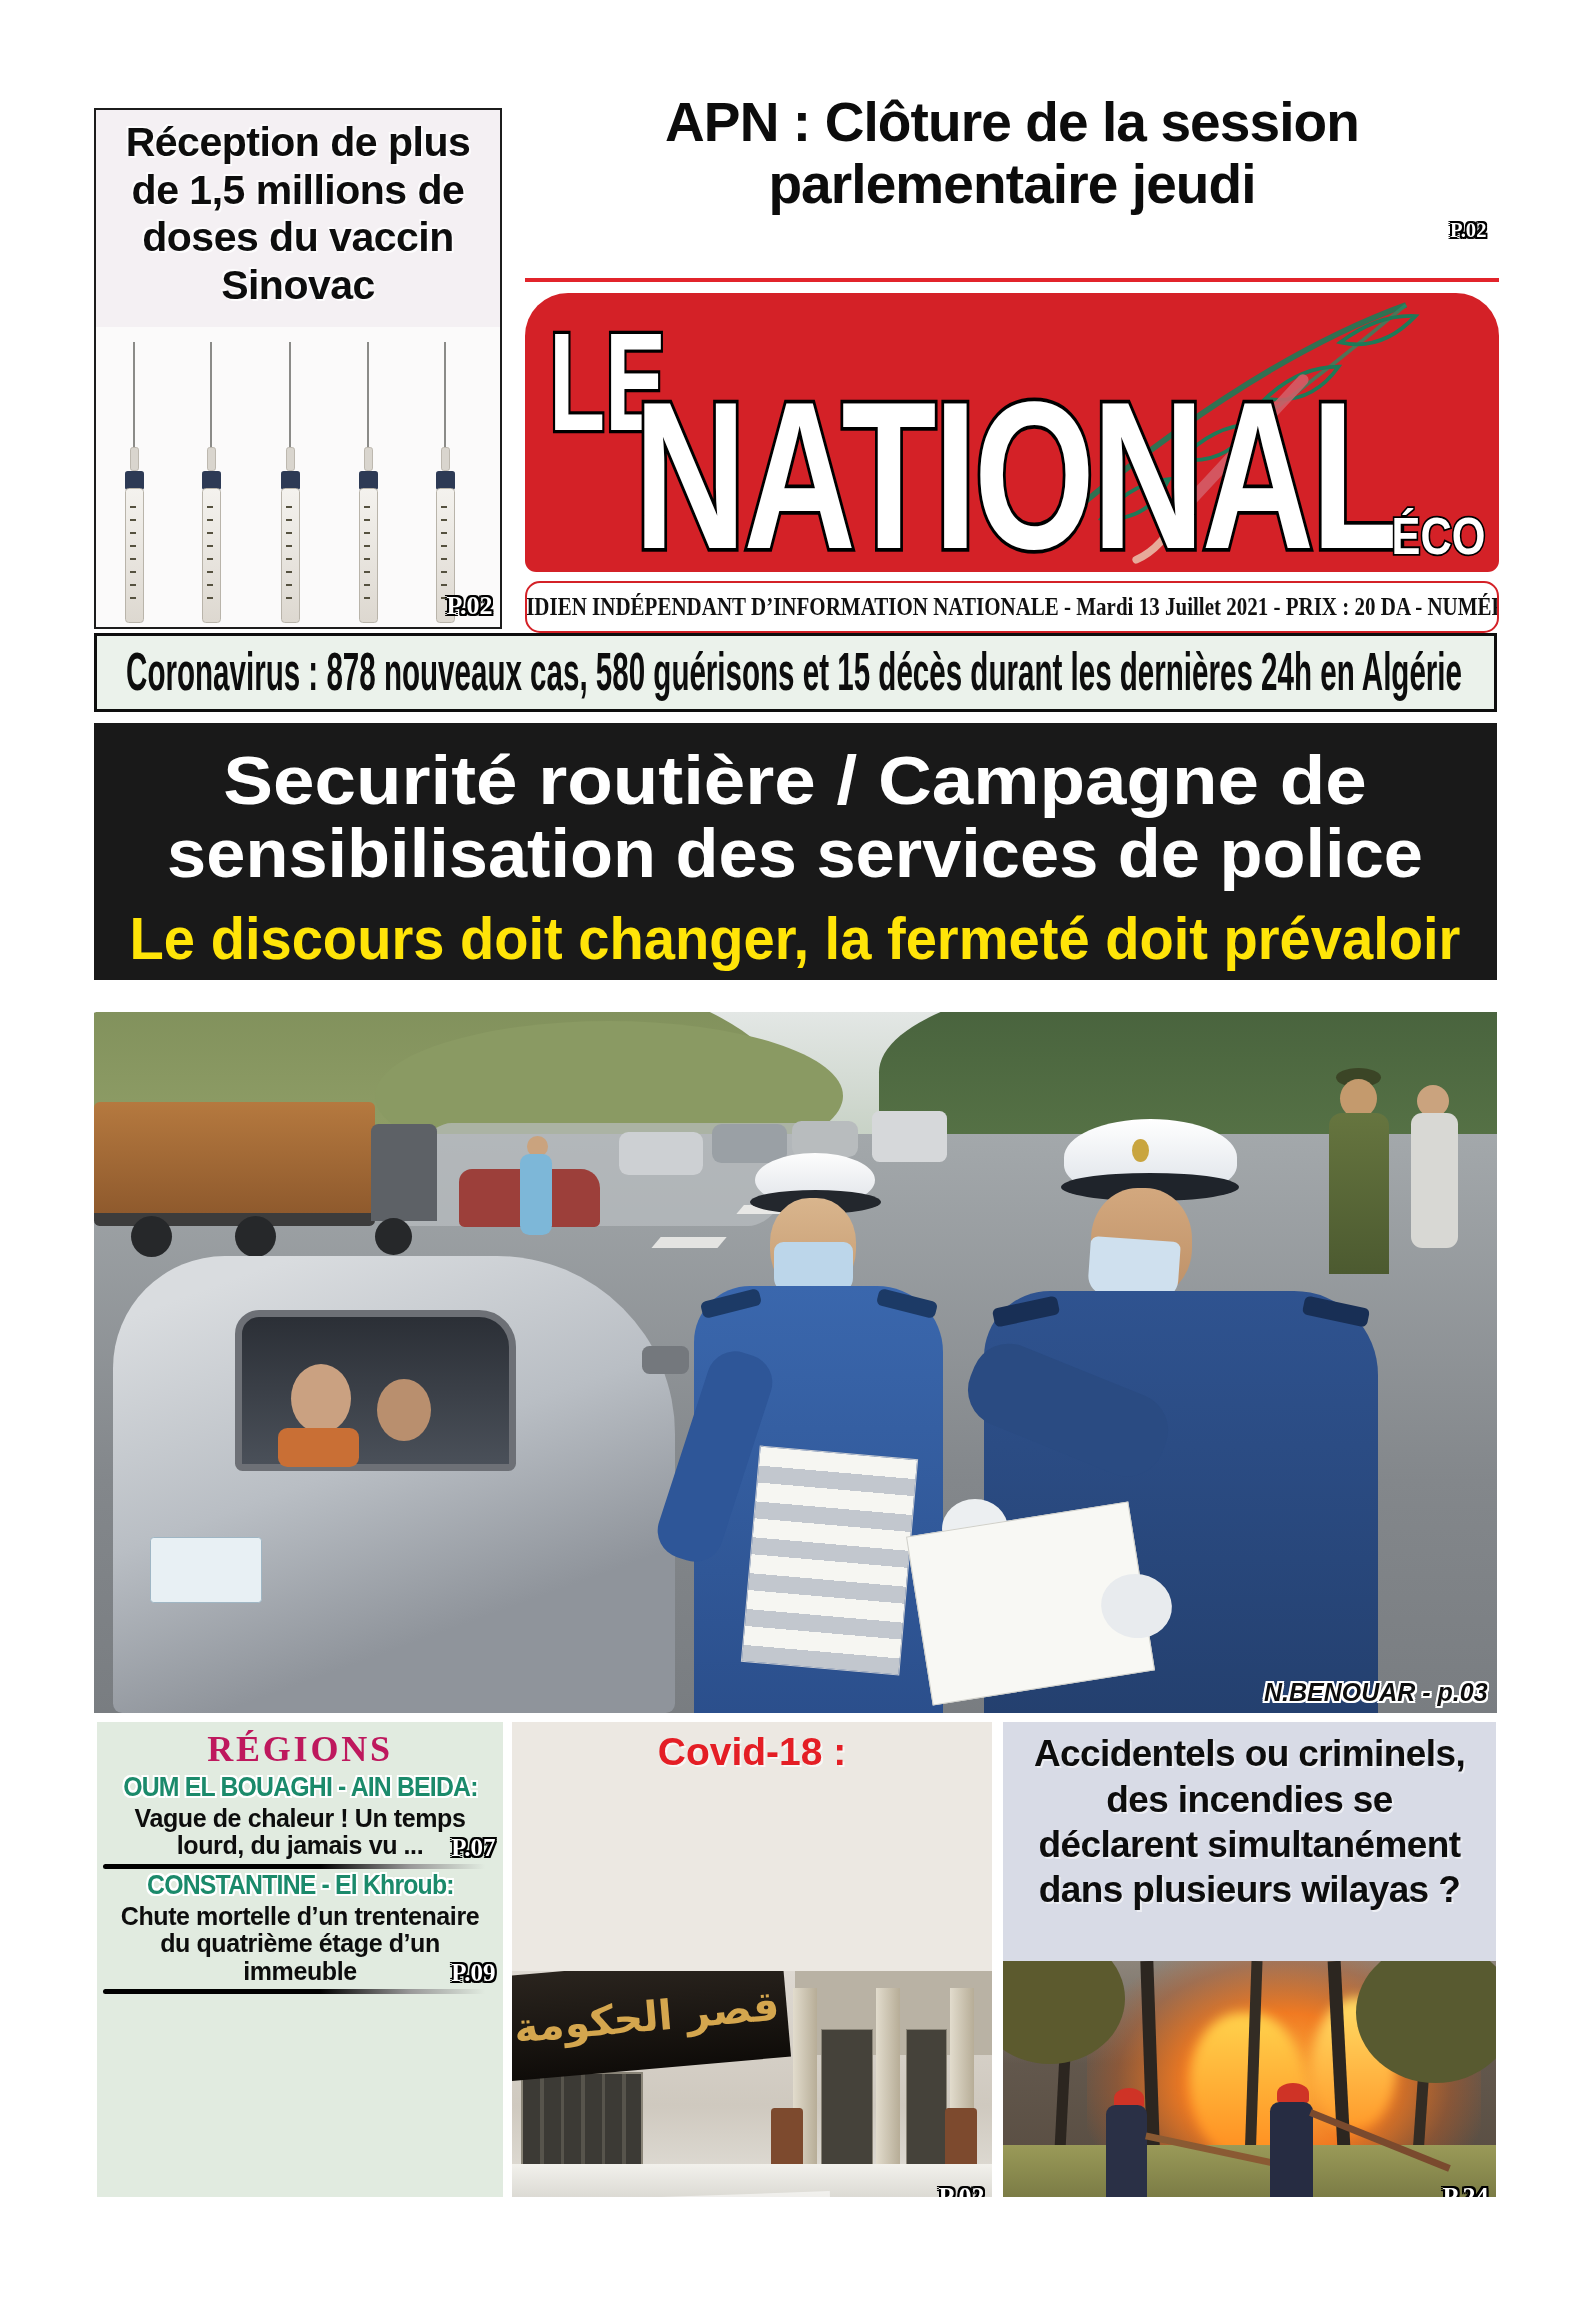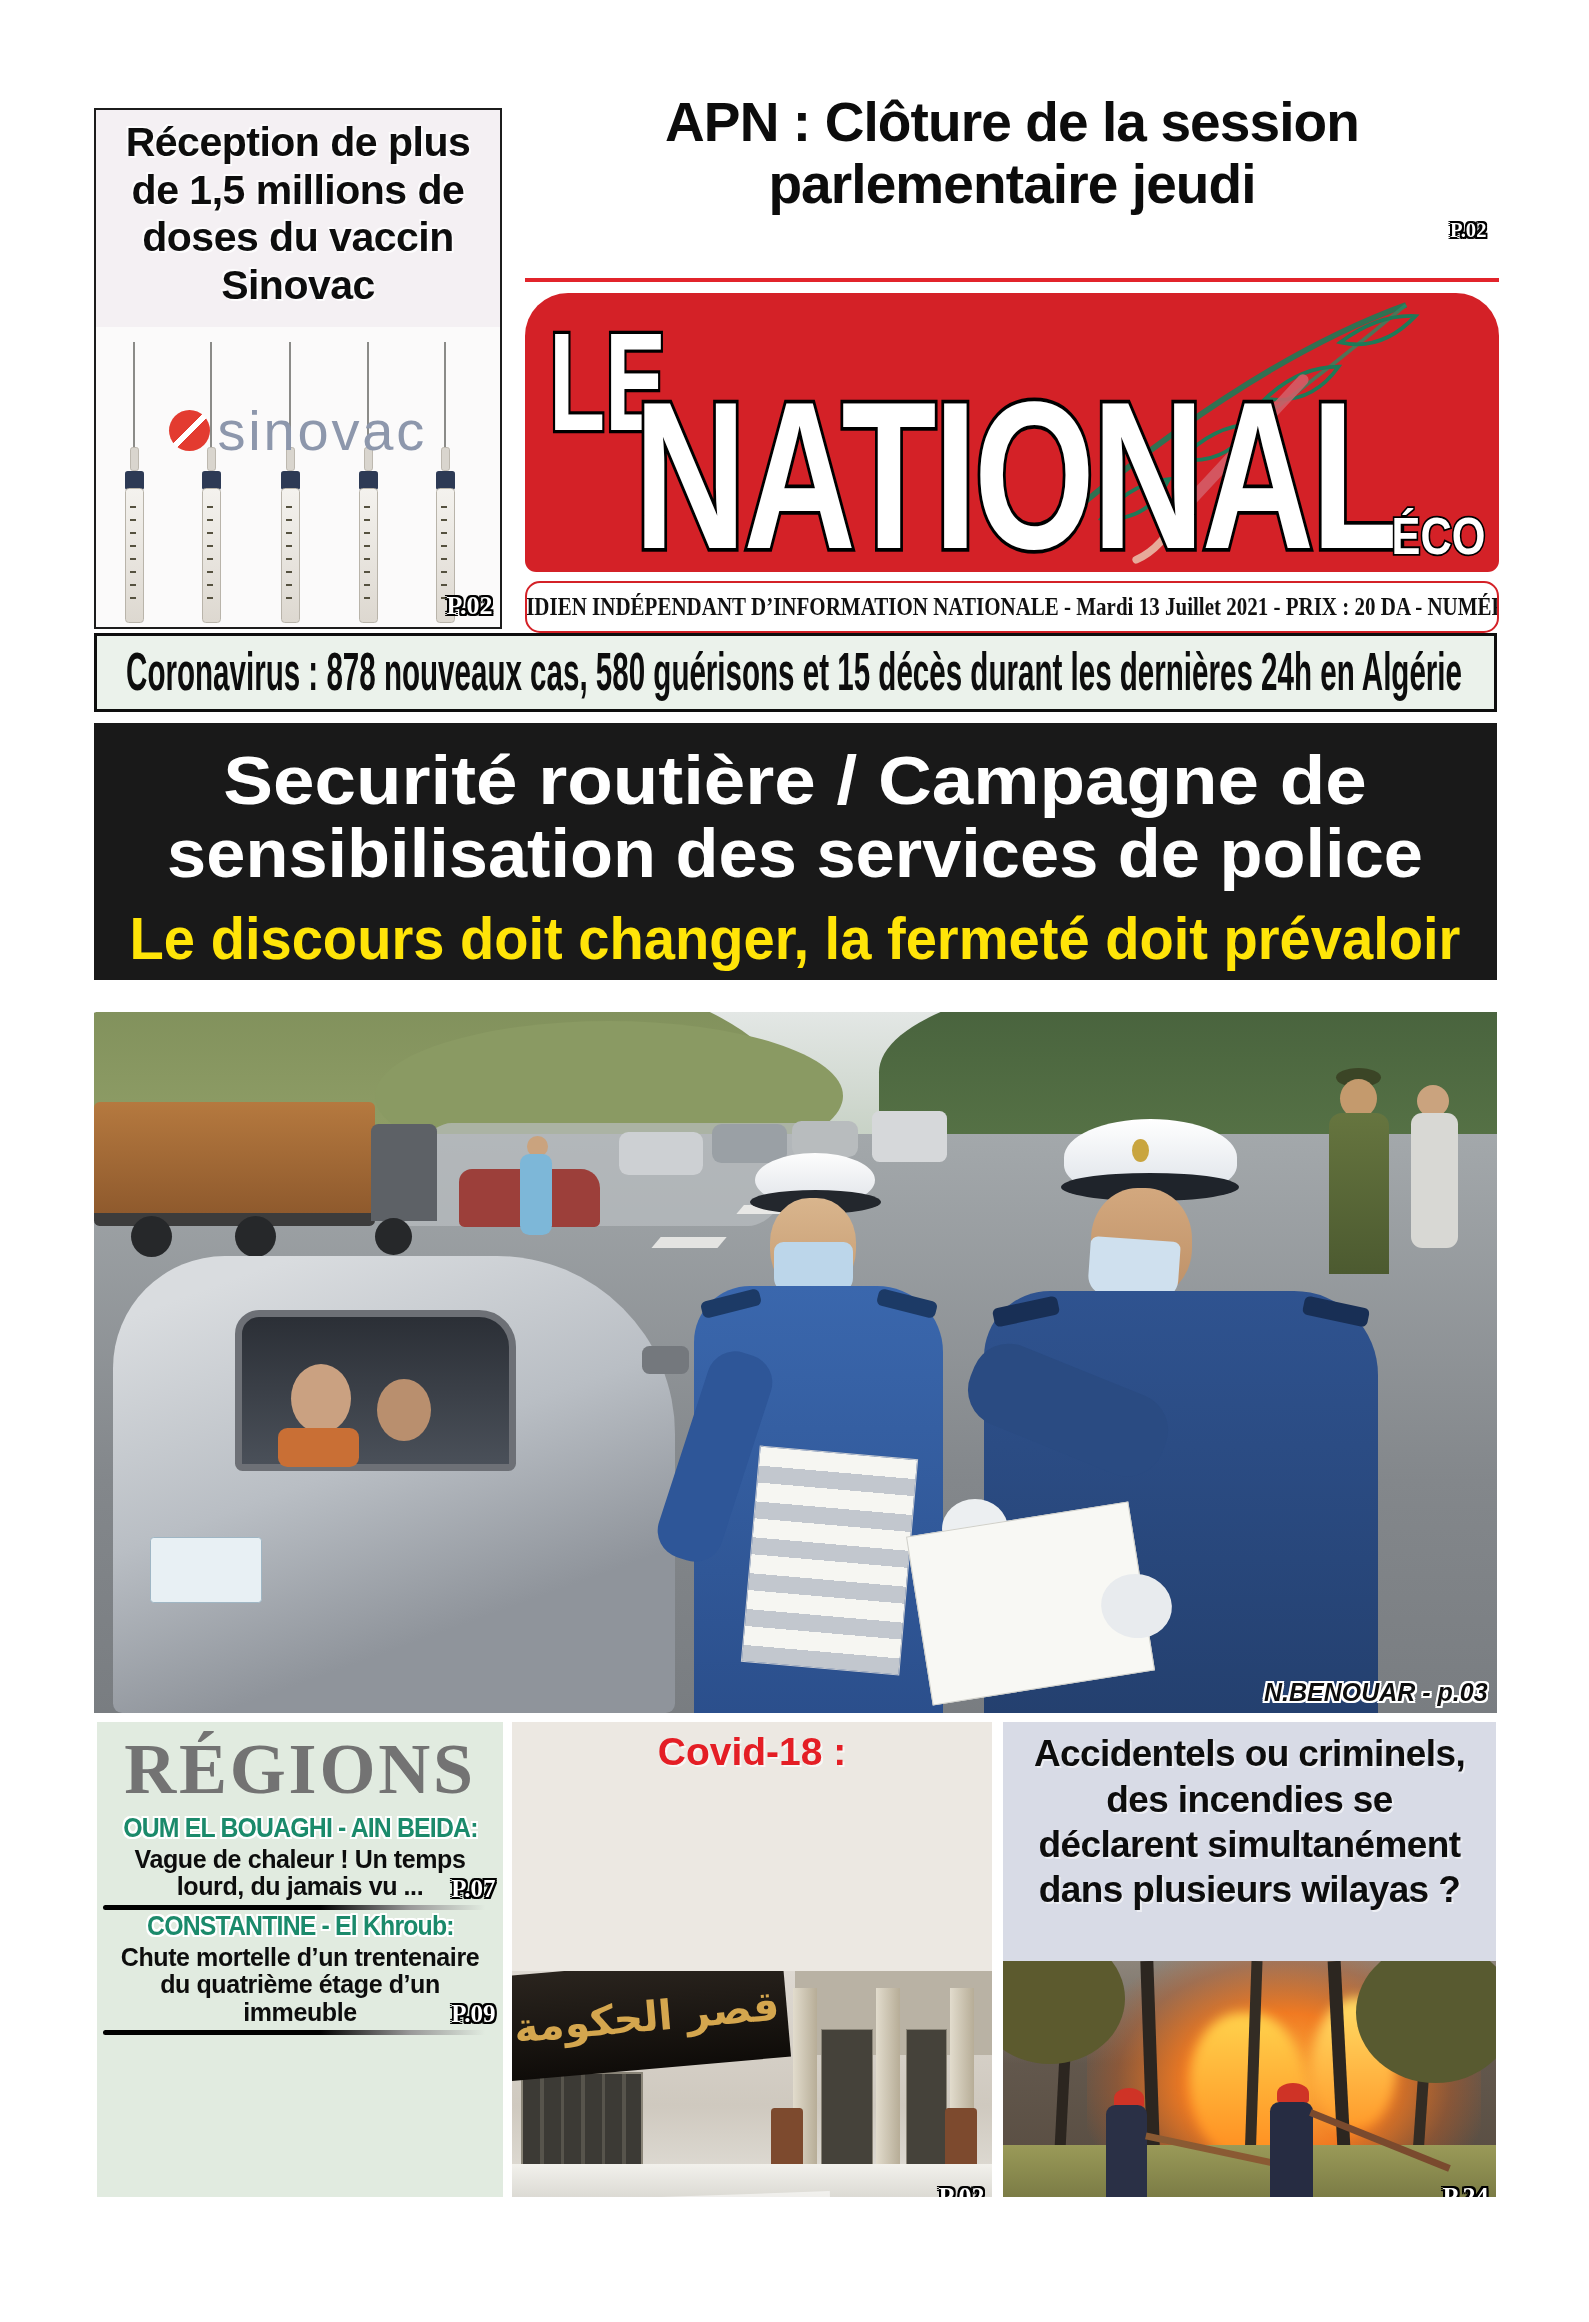--- a/index.html
+++ b/index.html
@@ -61,21 +61,21 @@
   #lead text { font-family:"Liberation Sans", sans-serif; font-weight:800; }
   .lead-white { fill:#ffffff; }
   .lead-yellow { fill:#ffe408; }
 
   
   #mainphoto { left:94px; top:980px; width:1403px; height:701px; background:#8e9496; overflow:hidden;margin-top:32px; }
   #mp-credit { position:absolute; right:9.4px; bottom:5.6px; font-size:25px; font-style:italic; font-weight:800; color:#0d0d0d; z-index:9; }
 
   
   #col1 { left:97px; top:1722px; width:406px; height:494px; background:#e1ebe0; padding:3.7px 5.6px; }
-  #regions-title { font-family:"Liberation Serif", serif; font-size:72px; font-weight:800; text-align:center; letter-spacing:2.8px; color:#737373; margin:1.9px 0 3.7px; }
+  #regions-title { font-family:"Liberation Serif", serif; font-size:36px; font-weight:800; text-align:center; letter-spacing:2.8px; color:#be185d; margin:1.9px 0 3.7px; }
   .region-item { position:relative; margin-bottom:1.9px; }
   .region-head { color:#1b8a6b; font-size:27px; font-weight:800; text-align:center; line-height:1.1; white-space:nowrap;
                  transform:scaleX(0.92); transform-origin:center; letter-spacing:-0.9px;
                  text-shadow:-1.9px 0 #fff,1.9px 0 #fff,0 -1.9px #fff,0 1.9px #fff,-1.9px -1.9px #fff,1.9px -1.9px #fff,-1.9px 1.9px #fff,1.9px 1.9px #fff; }
   .region-body { font-size:25px; font-weight:800; text-align:center; line-height:1.1; letter-spacing:-0.4px; margin-top:1.9px; color:#0d0d0d; padding:0 3.7px; }
   .region-sep { height:5.6px; background:linear-gradient(to right, #000 0 55%, #999 78%, rgba(150,150,150,0) 97%); margin-top:3.7px; border-radius:2.8px; }
   .region-pref { position:absolute; right:1.9px; bottom:7.5px; font-size:25px; }
 
   #col2 { left:512px; top:1722px; width:480px; height:494px; background:#ece8e2; }
   #covid-kicker { color:#e41e25; font-size:39px; font-weight:800; text-align:center; margin-top:7.5px;
@@ -126,24 +126,20 @@
           <div class="hub"></div>
           <div class="band"></div>
           <div class="barrel"></div>
         </div>
       <div class="syringe" style="left:339px">
           <div class="needle"></div>
           <div class="hub"></div>
           <div class="band"></div>
           <div class="barrel"></div>
         </div>
-      <div id="sinovac-mark">
-        <div id="sinovac-logo"></div>
-        <div id="sinovac-word">sinovac</div>
-      </div>
       <div id="leftbox-pref" class="pref">P.02</div>
     </div>
   </div>
 
   <div class="abs" id="apn-block">
     <span class="apn-line">APN : Clôture de la session</span>
     <span class="apn-line">parlementaire jeudi</span>
   </div>
   <div class="abs pref" id="apn-pref">P.02</div>
 

